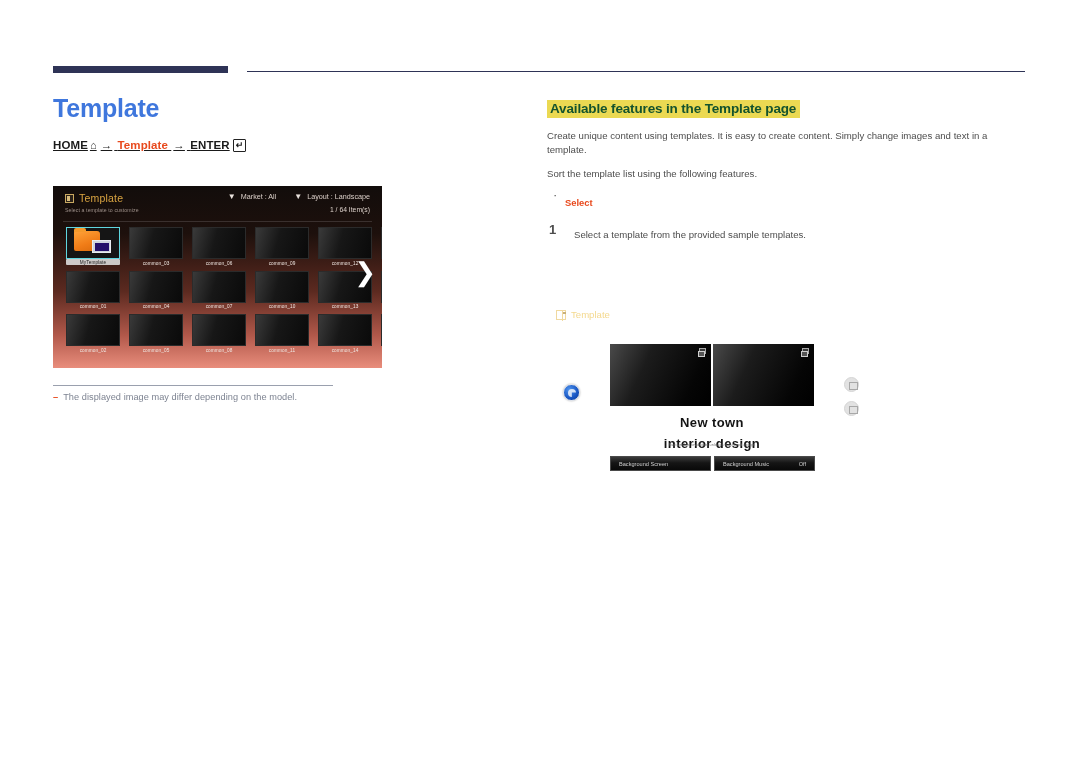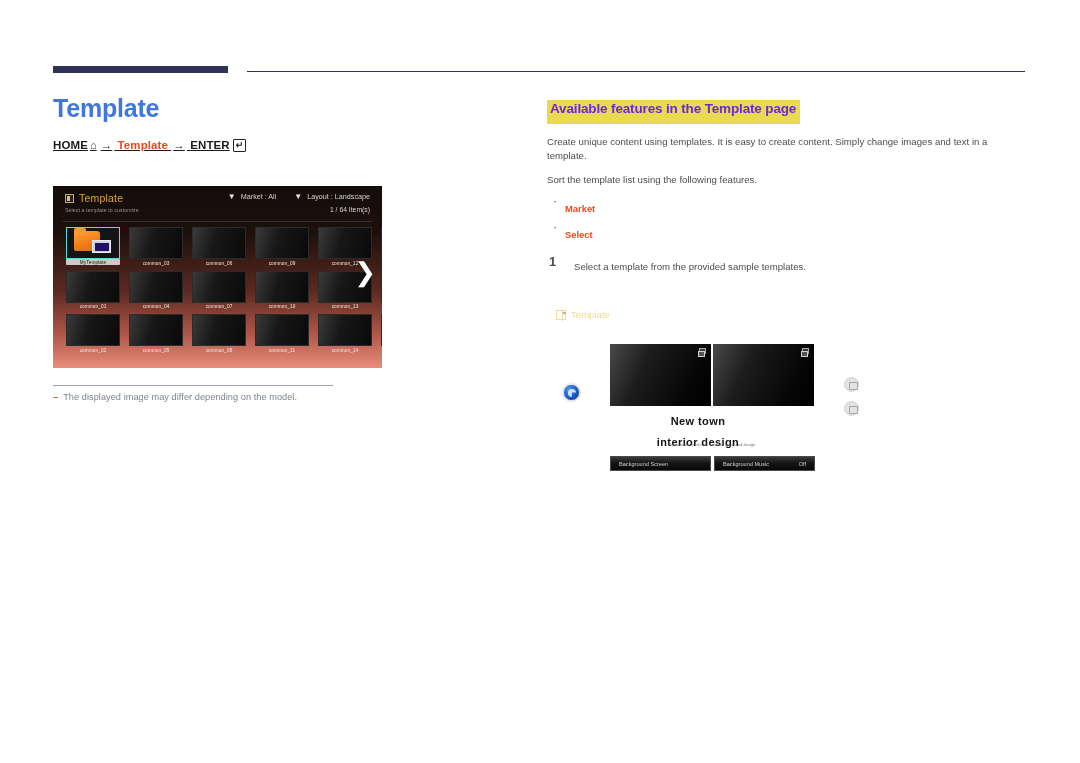--- a/index.html
+++ b/index.html
@@ -113,22 +113,22 @@
   .note {
     position: absolute; left: 53px; top: 392px; width: 420px;
     font-size: 9.2px; color: #7d8391; letter-spacing: .05px;
   }
   .note .dash { color: #e8491d; margin-right: 5px; font-weight: bold; }
 
   
   .right-col { position: absolute; left: 547px; top: 99px; width: 480px; }
 
   .section-head {
-    display: inline-block; background: #ebd952; color: #6d28d9;
-    font-size: 13.5px; font-weight: bold; padding: 1px 4px 8px 3px;
+    display: inline-block; background: #ebd952; color: #14532d;
+    font-size: 13.5px; font-weight: bold; padding: 1px 4px 2px 3px;
     letter-spacing: -0.15px;
   }
 
   .para {
     margin-top: 11px; font-size: 9.6px; color: #4d4d4d;
     line-height: 1.47; letter-spacing: .02px;
   }
   .para2 { margin-top: 10px; }
 
   ul.bullets { list-style: none; margin-top: 11px; }
@@ -177,22 +177,22 @@
   }
   .pv-ico {
     position: absolute; right: 5px; top: 4px; width: 7px; height: 6px;
     border: 1px solid #a8a8a8; background: #3a3a3a;
   }
   .pv-ico::after {
     content:""; position:absolute; left:-2.5px; top:1.5px; width:5px; height:4.5px;
     border:1px solid #cfcfcf; background:#555;
   }
   .pv-title {
-    position: absolute; left: 44px; top: 82px; width: 204px; text-align: center;
-    color: #141414; font-size: 11px; font-weight: bold; letter-spacing: .4px;
+    position: absolute; left: 58px; top: 82px; width: 204px; text-align: center;
+    color: #141414; font-size: 13px; font-weight: bold; letter-spacing: .4px;
   }
   .pv-title2 { top: 95px; margin-top: 8px; }
   .pv-desc {
     position: absolute; left: 58px; top: 110px; width: 204px; text-align: center;
     color: #6b6b6b; font-size: 3.6px; letter-spacing: .2px;
   }
   .pv-btns { position: absolute; left: 58px; top: 123px; display: flex; gap: 3px; }
   .pv-btn {
     width: 101px; height: 15px;
     background: linear-gradient(180deg,#3b3b3b 0%, #151515 45%, #090909 100%);
@@ -360,23 +360,20 @@
   </div>
 
   <div class="right-col">
     <div class="section-head">Available features in the Template page</div>
 
     <div class="para">Create unique content using templates. It is easy to create content. Simply change images and text in a template.</div>
     <div class="para para2">Sort the template list using the following features.</div>
 
     <ul class="bullets">
       <li>
-        <span class="b-label">Market</span>
-      </li>
-      <li>
         <span class="b-label">Select</span>
       </li>
     </ul>
 
     <div class="step">
       <span class="step-num">1</span>
       <span class="step-text">Select a template from the provided sample templates.</span>
     </div>
   </div>
 

